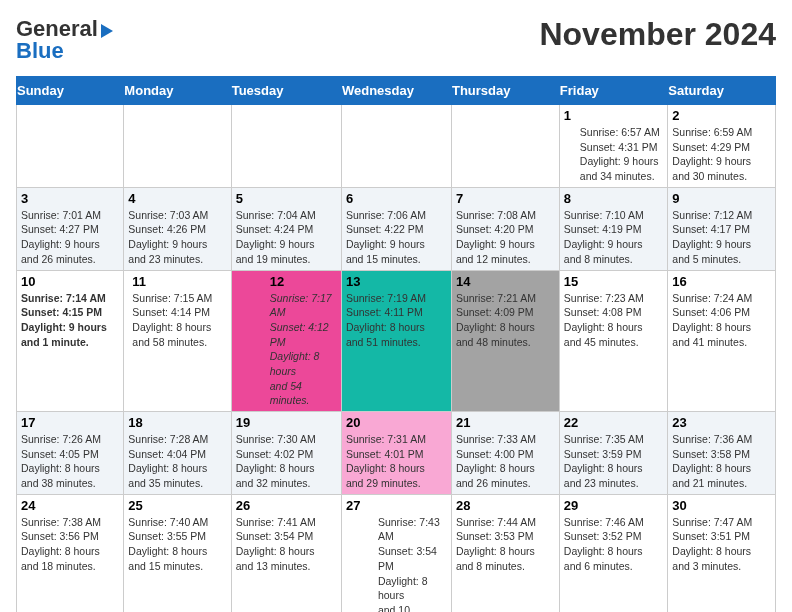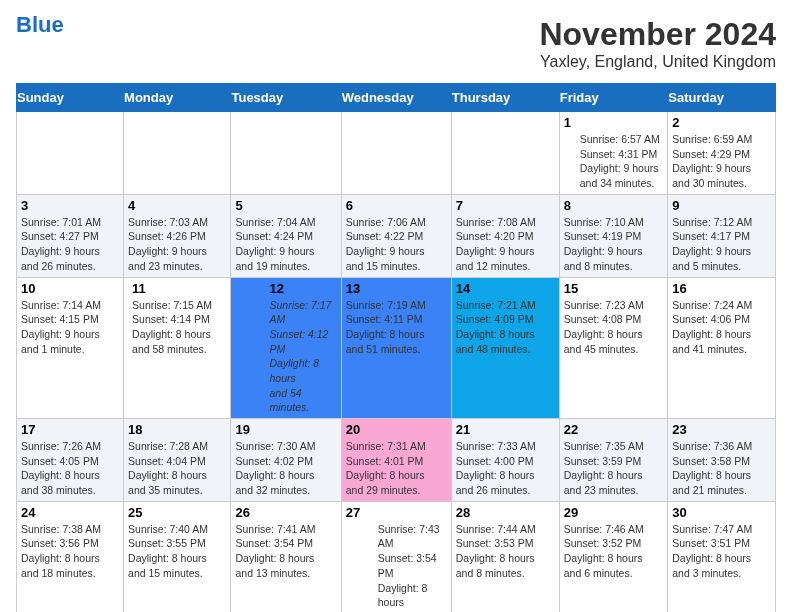--- a/index.html
+++ b/index.html
@@ -81,25 +81,28 @@
     }
     .empty-cell {
       background: #fff !important;
     }
   </style>
 </head>
 <body>
 
 <div class="header">
   <div class="logo">
+    <div class="logo-line">
+      <span style="font-size:22px;font-weight:bold;color:#333;">General</span>
+      <span style="display:inline-block;width:0;height:0;border-top:7px solid transparent;border-bottom:7px solid transparent;border-left:12px solid #1a6ec0;margin-left:3px;margin-top:3px;"></span>
+    </div>
     <span style="font-size:22px;font-weight:bold;color:#1a6ec0;margin-top:-4px;">Blue</span>
   </div>
   <div class="title-block">
     <h1>November 2024</h1>
-    <h2>Yaxley, England, United Kingdom</h2>
   </div>
 </div>
 
 <table>
   <thead>
     <tr>
     <th>Sunday</th>
         <th>Monday</th>
         <th>Tuesday</th>
         <th>Wednesday</th>
@@ -177,47 +180,47 @@
           <span class="day-num">9</span>
           <div class="day-info" style="white-space: pre-line;">Sunrise: 7:12 AM
 Sunset: 4:17 PM
 Daylight: 9 hours
 and 5 minutes.</div>
         </td>
       </tr>
       <tr>
         <td style="background: rgb(255, 255, 255);">
           <span class="day-num">10</span>
-          <div class="day-info" style="white-space: pre-line;">Sunrise: 7:14 AM
+          <div class="day-info" style="white-space: pre-line; font-weight: bold;">Sunrise: 7:14 AM
 Sunset: 4:15 PM
 Daylight: 9 hours
 and 1 minute.</div>
         </td>
         <td style="background: rgb(255, 255, 255); padding-left: 8px;">
           <span class="day-num">11</span>
           <div class="day-info" style="white-space: pre-line;">Sunrise: 7:15 AM
 Sunset: 4:14 PM
 Daylight: 8 hours
 and 58 minutes.</div>
         </td>
-        <td style="background: #3b82f6; padding-left: 38px;">
+        <td style="background: #ec4899; padding-left: 38px;">
           <span class="day-num">12</span>
           <div class="day-info" style="white-space: pre-line; font-style: italic;">Sunrise: 7:17 AM
 Sunset: 4:12 PM
 Daylight: 8 hours
 and 54 minutes.</div>
         </td>
-        <td style="background: #3b82f6;">
+        <td style="background: #14b8a6;">
           <span class="day-num">13</span>
           <div class="day-info" style="white-space: pre-line;">Sunrise: 7:19 AM
 Sunset: 4:11 PM
 Daylight: 8 hours
 and 51 minutes.</div>
         </td>
-        <td style="background: #0ea5e9;">
+        <td style="background: #a3a3a3;">
           <span class="day-num">14</span>
           <div class="day-info" style="white-space: pre-line;">Sunrise: 7:21 AM
 Sunset: 4:09 PM
 Daylight: 8 hours
 and 48 minutes.</div>
         </td>
         <td style="background: rgb(255, 255, 255);">
           <span class="day-num">15</span>
           <div class="day-info" style="white-space: pre-line;">Sunrise: 7:23 AM
 Sunset: 4:08 PM

